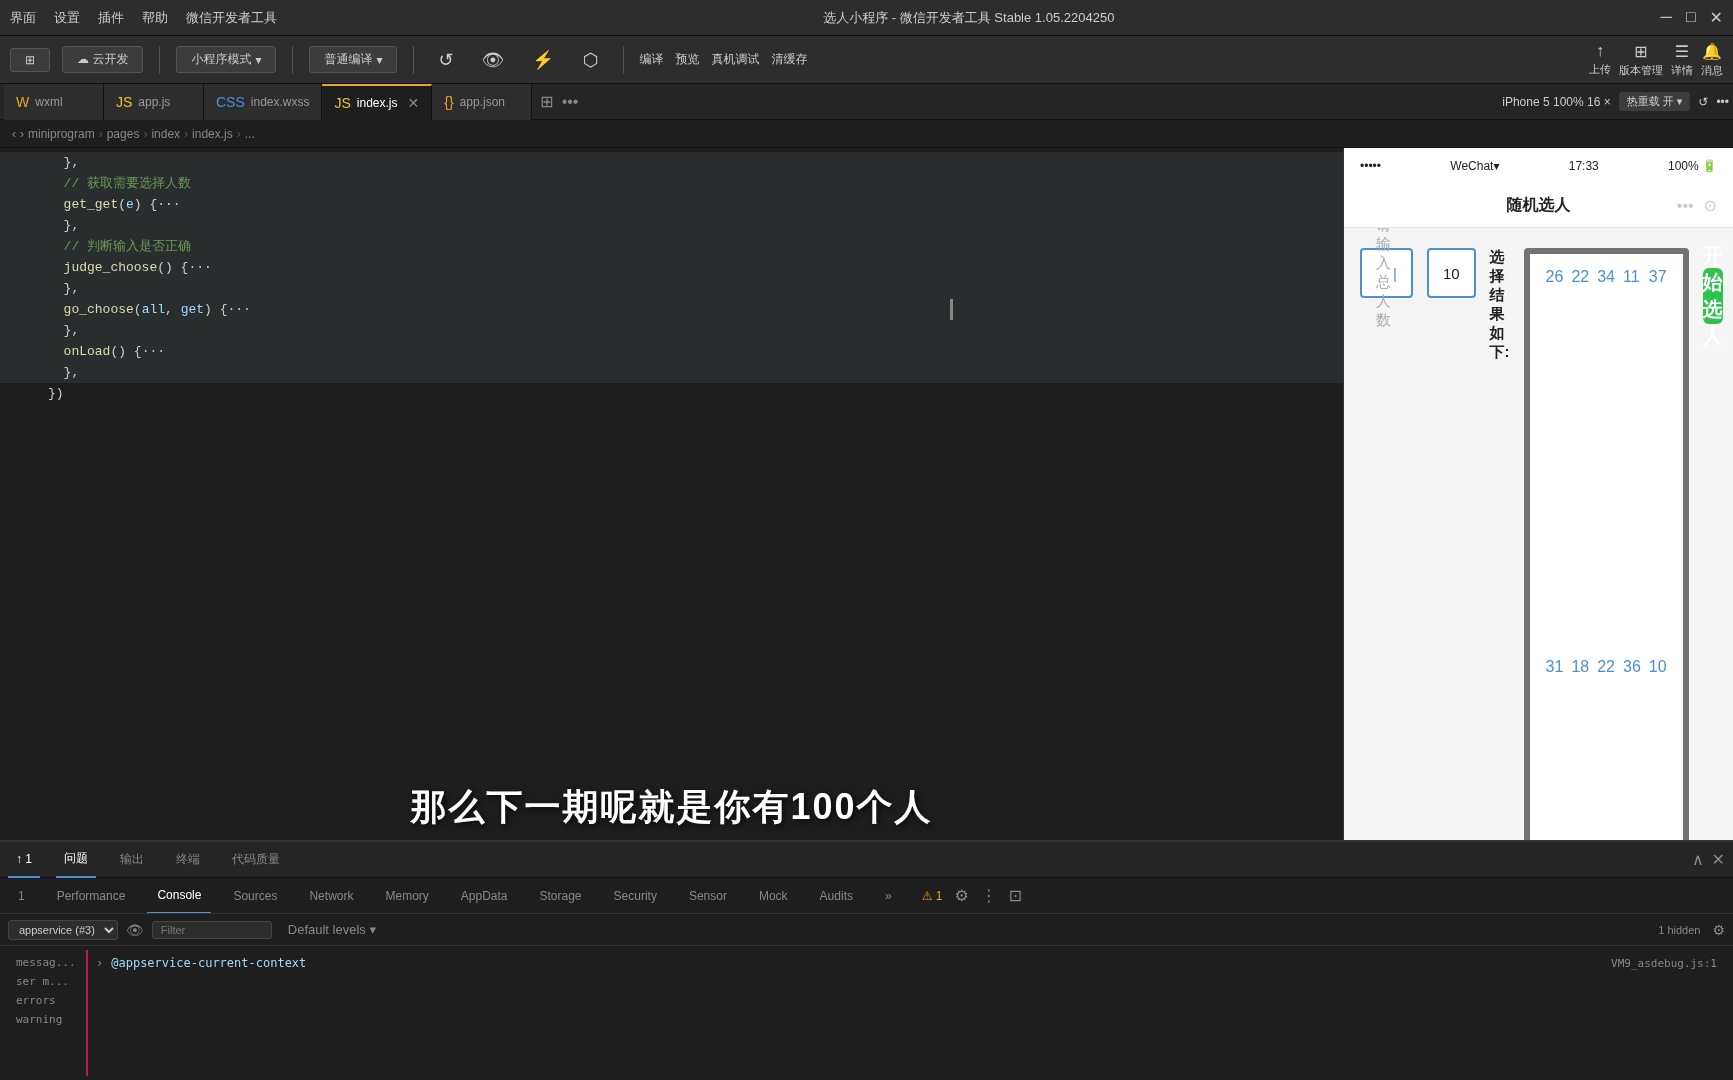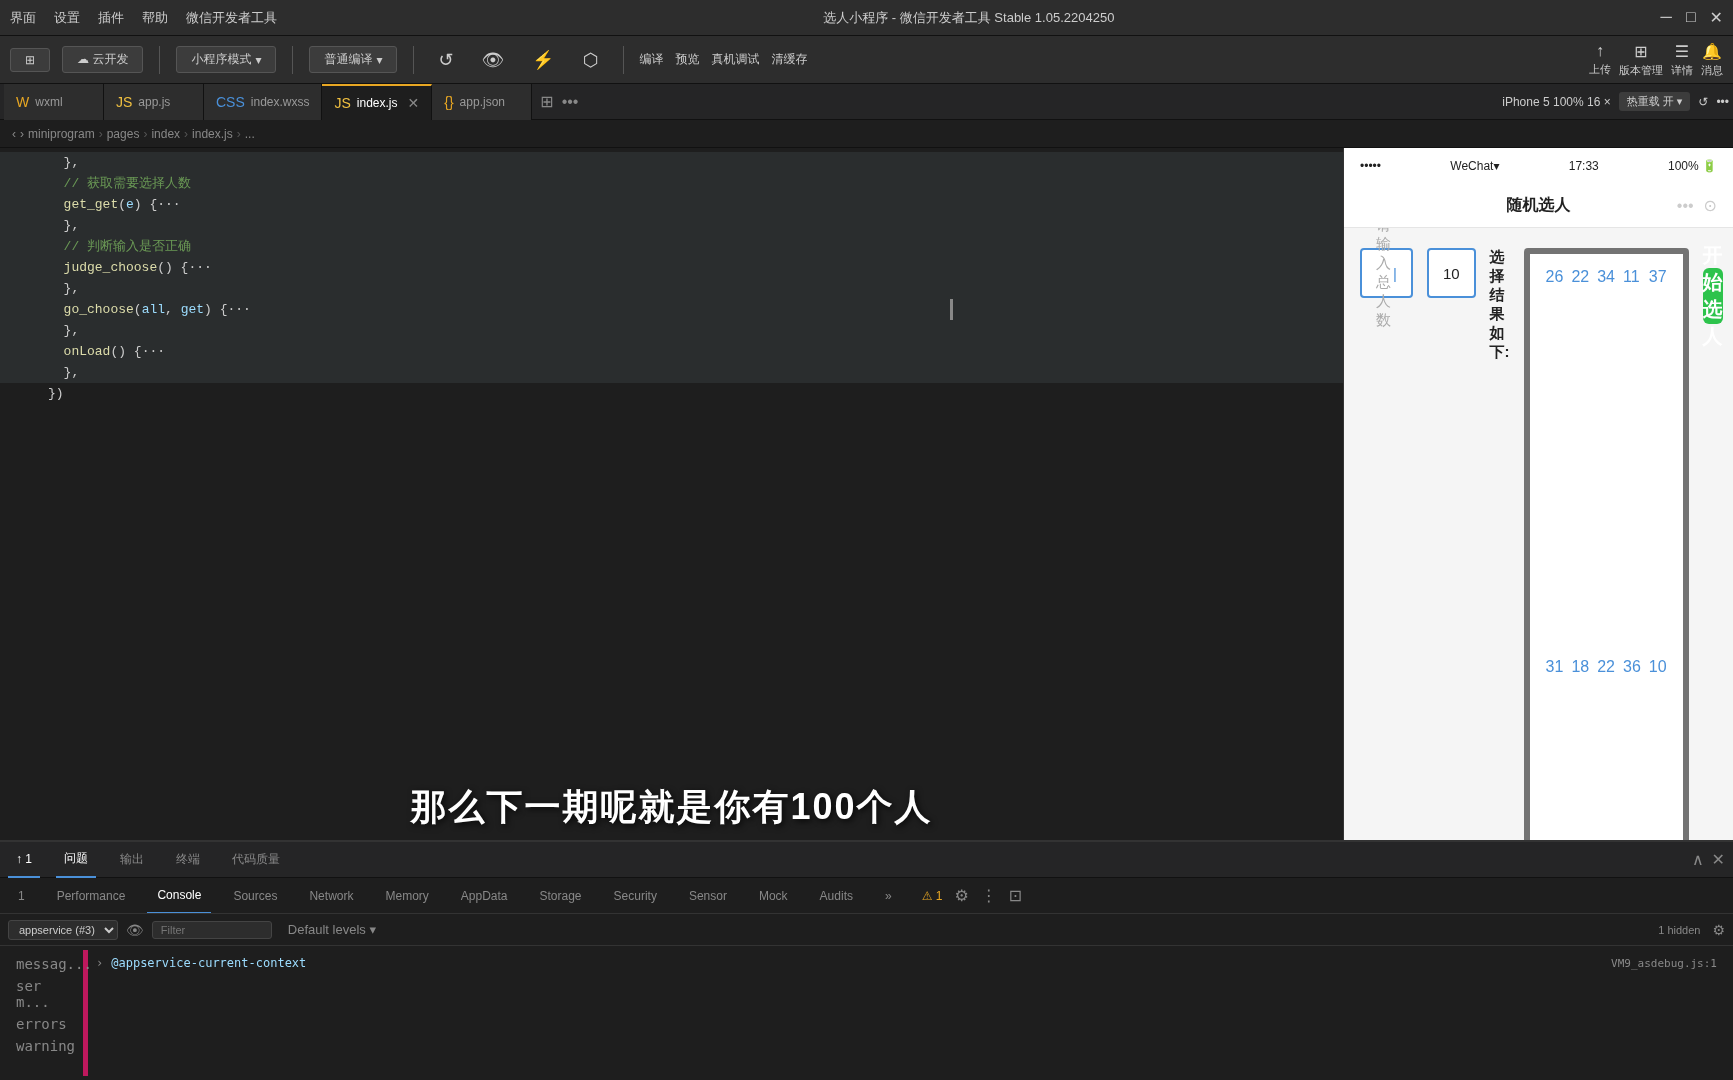--- a/index.html
+++ b/index.html
@@ -681,21 +681,21 @@
     <span style="color:#888;font-size:14px;cursor:pointer">👁</span>
     <input class="console-filter-input" placeholder="Filter" style="">
     <span class="console-filter-label" style="cursor:pointer">Default levels ▾</span>
     <span class="console-hidden">1 hidden</span>
     <span class="console-gear">⚙</span>
   </div>
 
   <div class="console-body">
     <div style="display:flex;height:100%;overflow:hidden">
 
-      <div style="width:80px;border-right:5px solid #be185d;font-size:14px;color:#888;display:flex;flex-direction:column;gap:2px;padding:4px 0">
+      <div style="width:80px;border-right:2px solid #be185d;font-size:11px;color:#888;display:flex;flex-direction:column;gap:2px;padding:4px 0">
         <div style="padding:2px 8px;cursor:pointer">messag...</div>
         <div style="padding:2px 8px;cursor:pointer">ser m...</div>
         <div style="padding:2px 8px;cursor:pointer">errors</div>
         <div style="padding:2px 8px;cursor:pointer">warning</div>
       </div>
 
       <div style="flex:1;padding:4px 8px;overflow:hidden">
         <div class="console-row">
           <span class="con-chevron">›</span>
           <span style="color:#9cdcfe">@appservice-current-context</span>

